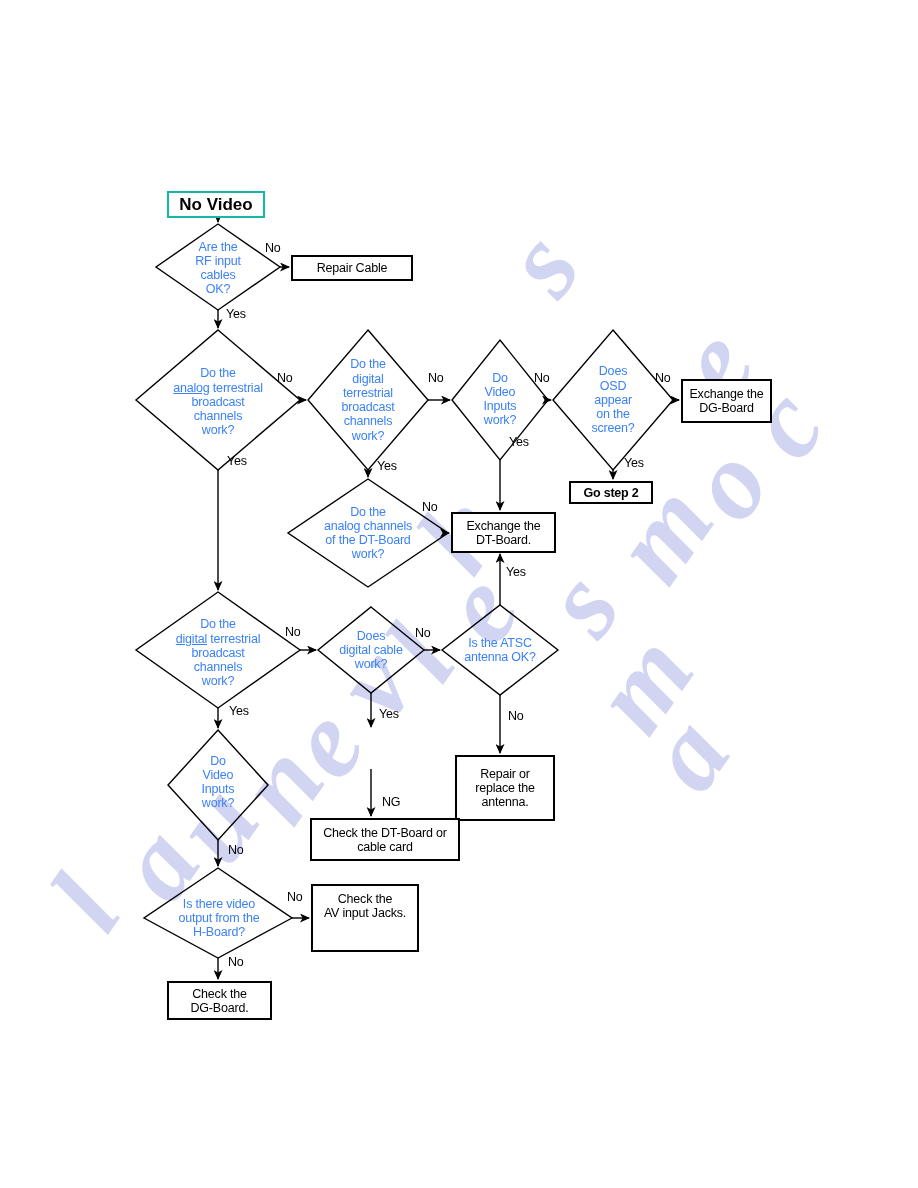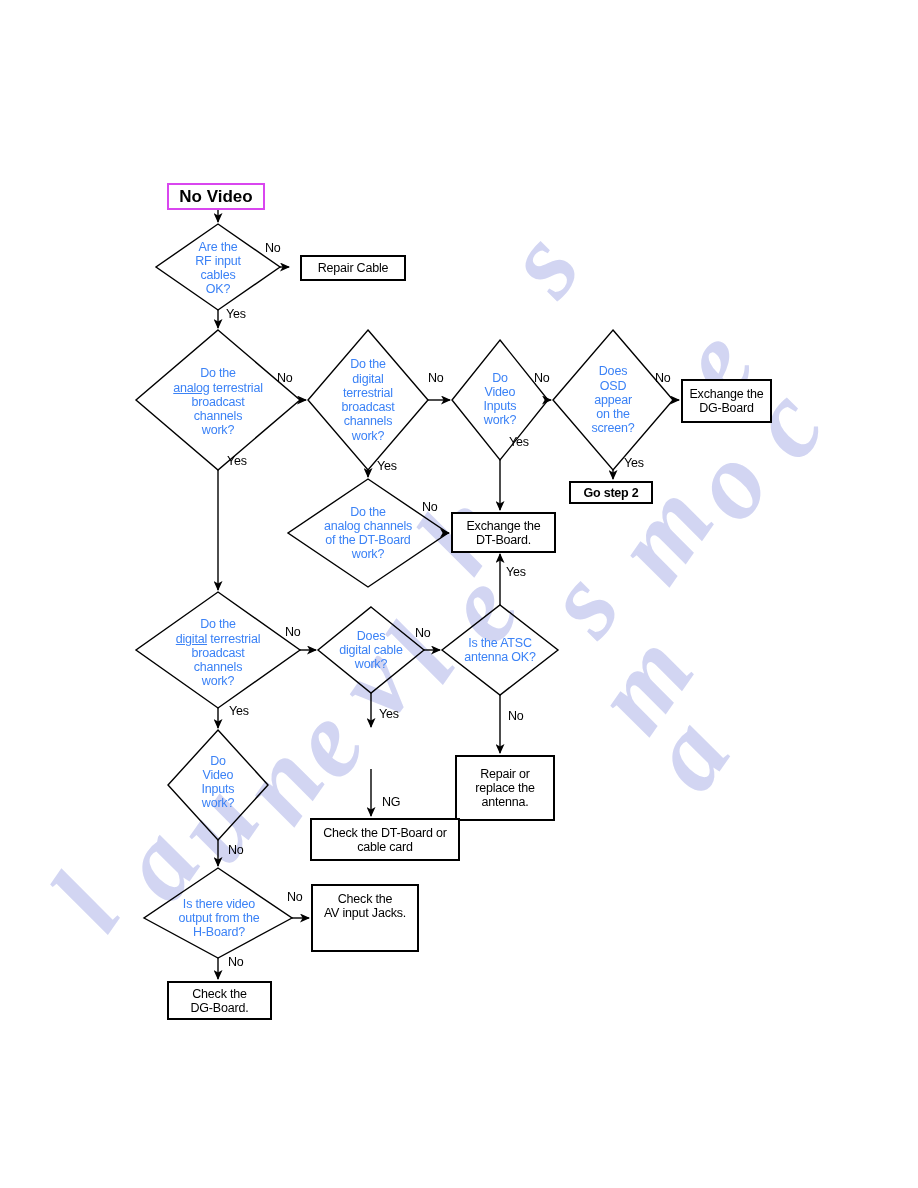--- a/index.html
+++ b/index.html
@@ -33,24 +33,25 @@
     color: #000000;
     line-height: 1.12;
   }
   .box {
     border: 2px solid #000000;
     background: #ffffff;
     font-size: 12.5px;
     letter-spacing: -0.2px;
   }
   .box.start {
-    border: 2px solid #d946ef;
+    border: 2px solid #14b8a6;
     font-size: 17px;
     font-weight: bold;
     letter-spacing: 0px;
+    margin-top: 8px;
   }
   .diamond-label {
     position: absolute;
     display: flex;
     align-items: center;
     justify-content: center;
     text-align: center;
     color: #3b82f6;
     font-size: 12.5px;
     line-height: 1.14;
@@ -161,21 +162,21 @@
       <line x1="218" y1="840" x2="218" y2="866" marker-end="url(#arr)"></line>
 
       <line x1="292" y1="918" x2="309" y2="918" marker-end="url(#arr)"></line>
 
       <line x1="218" y1="958" x2="218" y2="979" marker-end="url(#arr)"></line>
     </g>
   </svg>
 
   <div class="node box start" style="left:167px;top:183px;width:98px;height:27px;">No Video</div>
 
-  <div class="node box" style="left:300px;top:255px;width:106px;height:26px;">Repair Cable</div>
+  <div class="node box" style="left:291px;top:255px;width:122px;height:26px;">Repair Cable</div>
 
   <div class="node box" style="left:681px;top:379px;width:91px;height:44px;white-space:pre-line;">Exchange the
 DG-Board</div>
 
   <div class="node box" style="left:569px;top:481px;width:84px;height:23px;font-weight:bold;">Go step 2</div>
 
   <div class="node box" style="left:451px;top:512px;width:105px;height:41px;white-space:pre-line;">Exchange the
 DT-Board.</div>
 
 

